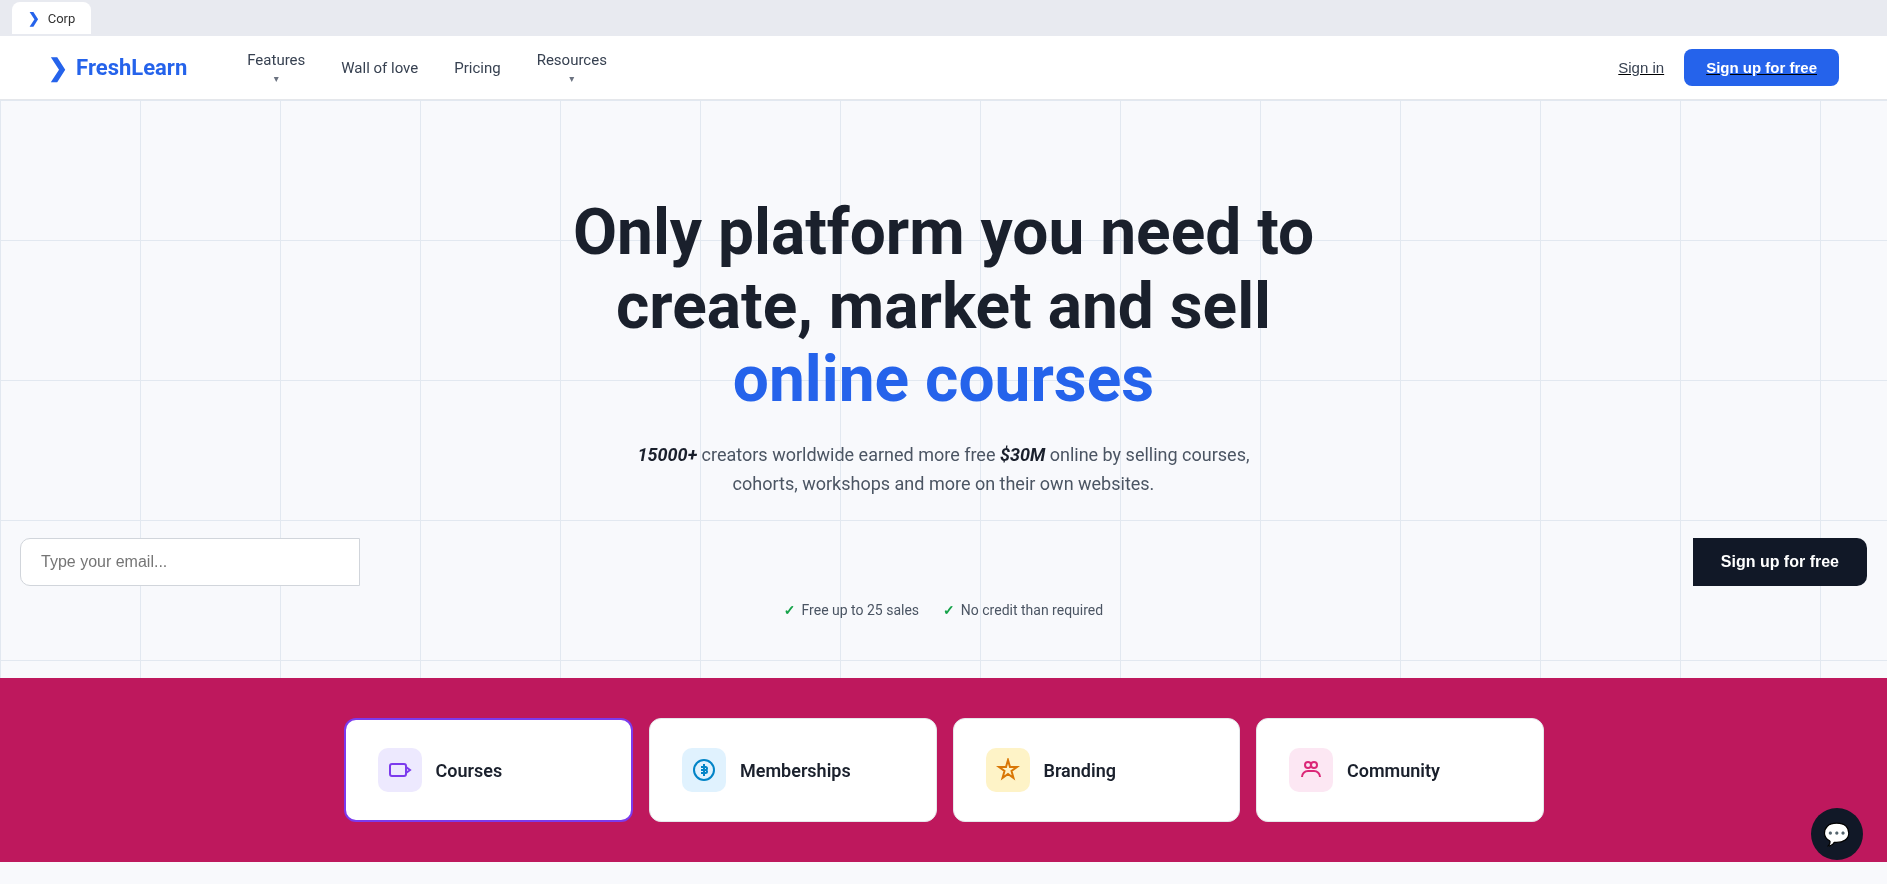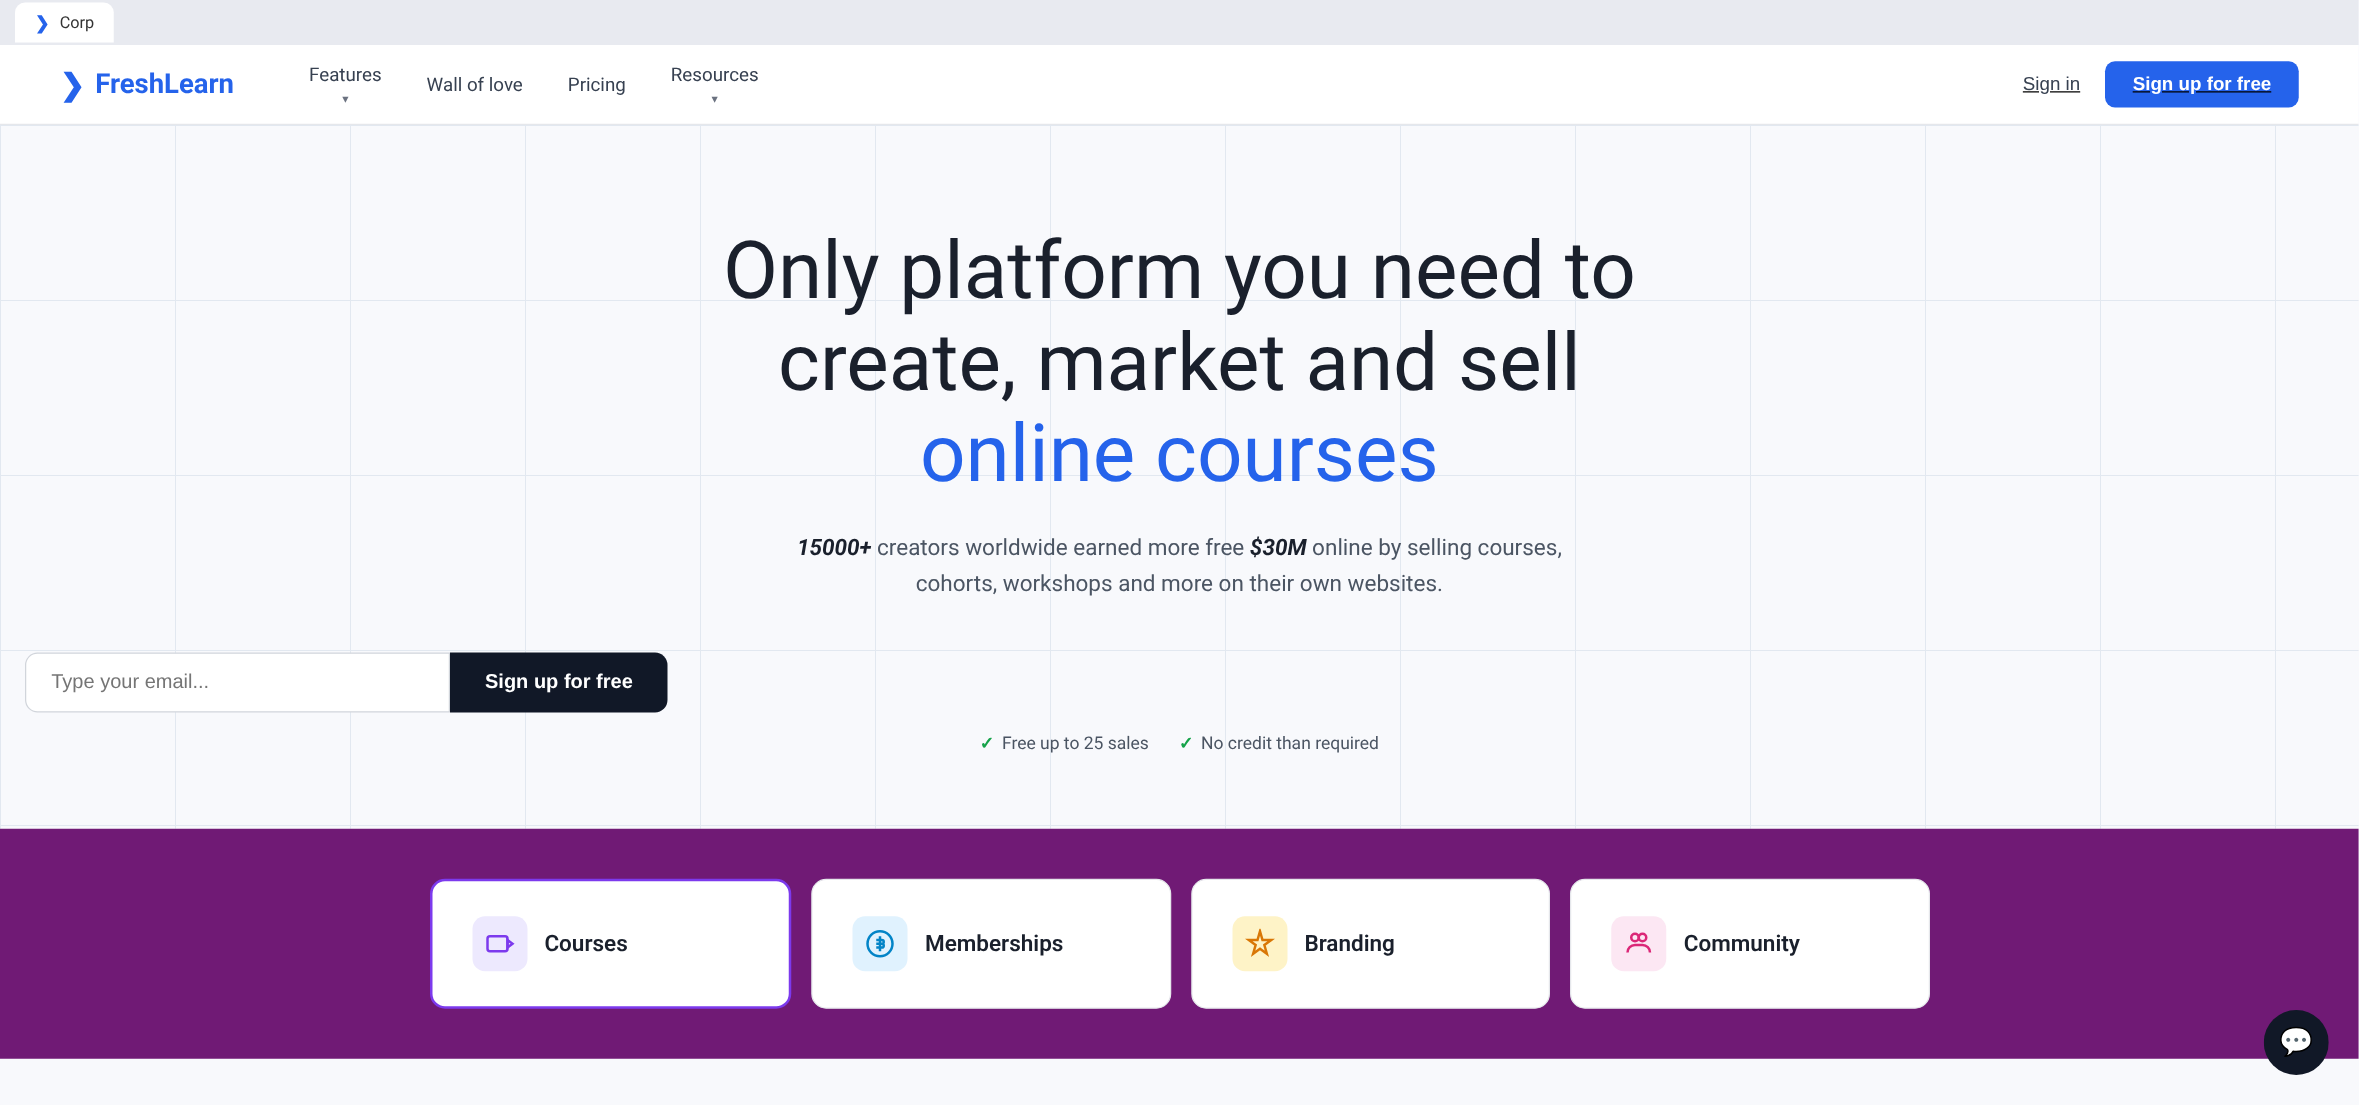--- a/index.html
+++ b/index.html
@@ -129,25 +129,25 @@
       background-image: 
         linear-gradient(to right, #e2e8f0 1px, transparent 1px),
         linear-gradient(to bottom, #e2e8f0 1px, transparent 1px);
       background-size: 140px 140px;
       padding: 80px 20px 60px;
       text-align: center;
     }
 
     .hero-title {
       font-size: 64px;
-      font-weight: 400;
+      font-weight: 700;
       color: #1a202c;
       line-height: 1.15;
       max-width: 820px;
-      margin: 0 auto 24px;
+      margin: 16px auto 24px;
     }
 
     .hero-title .highlight {
       color: #2563eb;
     }
 
     .hero-subtitle {
       font-size: 18px;
       color: #4b5563;
       max-width: 640px;
@@ -157,21 +157,21 @@
 
     .hero-subtitle strong {
       color: #1a202c;
       font-weight: 700;
       font-style: italic;
     }
 
     
     .email-form {
       display: flex;
-      justify-content: flex-start;
+      justify-content: space-between;
       gap: 0;
       margin-bottom: 16px;
     }
 
     .email-input {
       width: 340px;
       padding: 14px 20px;
       font-size: 16px;
       border: 1.5px solid #d1d5db;
       border-radius: 10px 0 0 10px;
@@ -208,21 +208,21 @@
     }
 
     .check-icon {
       color: #16a34a;
       font-weight: bold;
     }
 
     
     .features-section {
       padding: 40px 40px 40px;
-      background: #701a75;
+      background: #be185d;
       display: flex;
       justify-content: center;
     }
 
     .features-grid {
       display: flex;
       gap: 16px;
       max-width: 1200px;
       width: 100%;
       justify-content: center;

